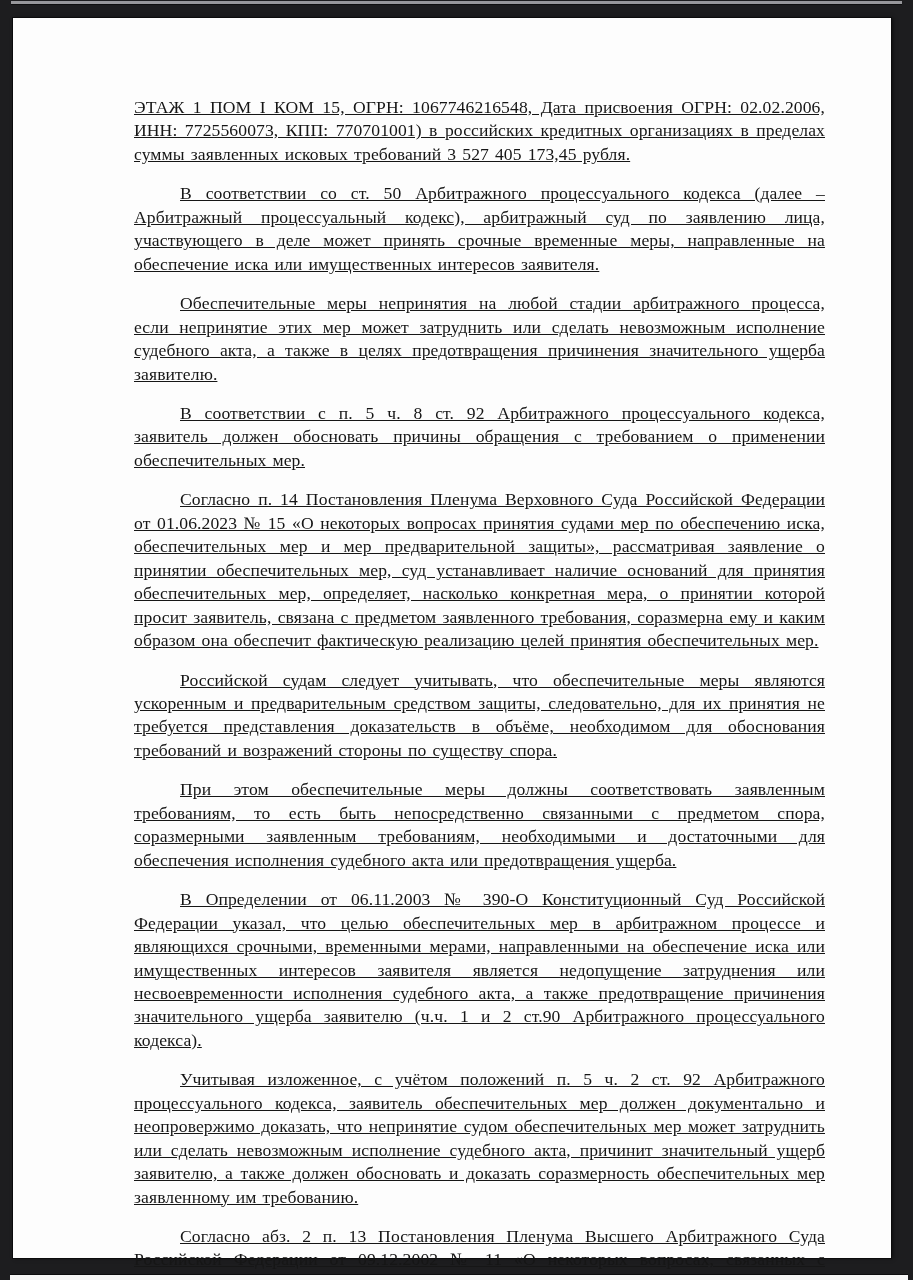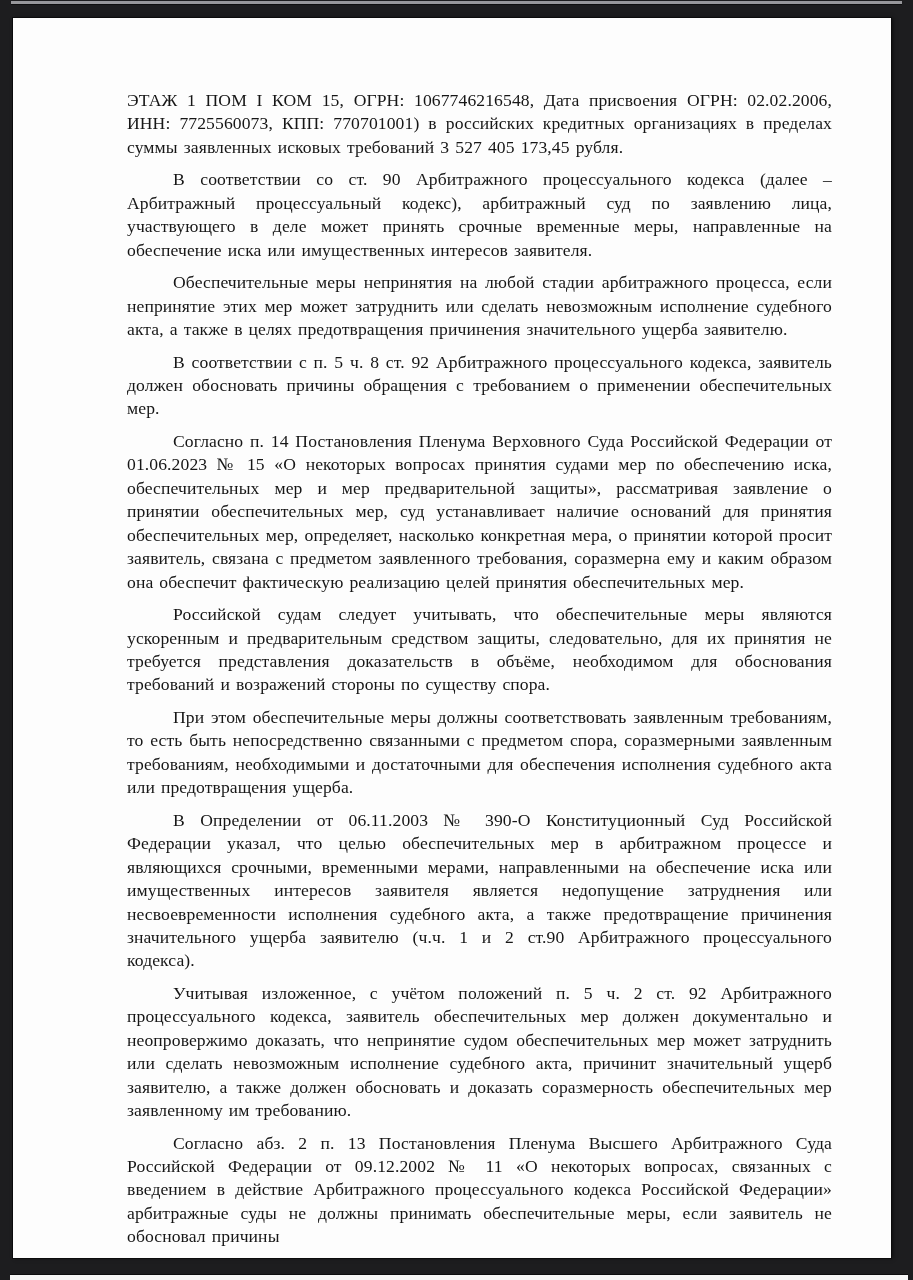--- a/index.html
+++ b/index.html
@@ -40,24 +40,25 @@
     top: 62px;
     left: 105px;
     width: 723px;
     color: #161616;
     font-size: 17.6px;
     line-height: 23.45px;
     text-align: justify;
     letter-spacing: 0.1px;
   }
   .text-block p {
-    margin: 9px;
+    margin: 16px;
     padding: 0;
     text-indent: 46px;
     word-spacing: 1.5px;
+    text-decoration: underline;
   }
   .text-block p.continuation {
     text-indent: 0;
   }
   
   .next-page-edge {
     position: absolute;
     top: 1274px;
     left: 10px;
     width: 898px;
@@ -69,21 +70,21 @@
 </head>
 <body>
 
 <div class="viewer">
 
   <div class="prev-page-edge"></div>
 
   <div class="page">
     <div class="text-block">
       <p class="continuation">ЭТАЖ 1 ПОМ I КОМ 15, ОГРН: 1067746216548, Дата присвоения ОГРН: 02.02.2006, ИНН: 7725560073, КПП: 770701001) в российских кредитных организациях в пределах суммы заявленных исковых требований 3 527 405 173,45 рубля.</p>
-      <p>В соответствии со ст. 90 Арбитражного процессуального кодекса (далее – Арбитражный процессуальный кодекс), арбитражный суд по заявлению лица, участвующего в деле может принять срочные временные меры, направленные на обеспечение иска или имущественных интересов заявителя.</p>
+      <p>В соответствии со ст. 50 Арбитражного процессуального кодекса (далее – Арбитражный процессуальный кодекс), арбитражный суд по заявлению лица, участвующего в деле может принять срочные временные меры, направленные на обеспечение иска или имущественных интересов заявителя.</p>
       <p>Обеспечительные меры непринятия на любой стадии арбитражного процесса, если непринятие этих мер может затруднить или сделать невозможным исполнение судебного акта, а также в целях предотвращения причинения значительного ущерба заявителю.</p>
       <p>В соответствии с п. 5 ч. 8 ст. 92 Арбитражного процессуального кодекса, заявитель должен обосновать причины обращения с требованием о применении обеспечительных мер.</p>
       <p>Согласно п. 14 Постановления Пленума Верховного Суда Российской Федерации от 01.06.2023 № 15 «О некоторых вопросах принятия судами мер по обеспечению иска, обеспечительных мер и мер предварительной защиты», рассматривая заявление о принятии обеспечительных мер, суд устанавливает наличие оснований для принятия обеспечительных мер, определяет, насколько конкретная мера, о принятии которой просит заявитель, связана с предметом заявленного требования, соразмерна ему и каким образом она обеспечит фактическую реализацию целей принятия обеспечительных мер.</p>
       <p>Российской судам следует учитывать, что обеспечительные меры являются ускоренным и предварительным средством защиты, следовательно, для их принятия не требуется представления доказательств в объёме, необходимом для обоснования требований и возражений стороны по существу спора.</p>
       <p>При этом обеспечительные меры должны соответствовать заявленным требованиям, то есть быть непосредственно связанными с предметом спора, соразмерными заявленным требованиям, необходимыми и достаточными для обеспечения исполнения судебного акта или предотвращения ущерба.</p>
       <p>В Определении от 06.11.2003 № 390-О Конституционный Суд Российской Федерации указал, что целью обеспечительных мер в арбитражном процессе и являющихся срочными, временными мерами, направленными на обеспечение иска или имущественных интересов заявителя является недопущение затруднения или несвоевременности исполнения судебного акта, а также предотвращение причинения значительного ущерба заявителю (ч.ч. 1 и 2 ст.90 Арбитражного процессуального кодекса).</p>
       <p>Учитывая изложенное, с учётом положений п. 5 ч. 2 ст. 92 Арбитражного процессуального кодекса, заявитель обеспечительных мер должен документально и неопровержимо доказать, что непринятие судом обеспечительных мер может затруднить или сделать невозможным исполнение судебного акта, причинит значительный ущерб заявителю, а также должен обосновать и доказать соразмерность обеспечительных мер заявленному им требованию.</p>
       <p>Согласно абз. 2 п. 13 Постановления Пленума Высшего Арбитражного Суда Российской Федерации от 09.12.2002 № 11 «О некоторых вопросах, связанных с введением в действие Арбитражного процессуального кодекса Российской Федерации» арбитражные суды не должны принимать обеспечительные меры, если заявитель не обосновал причины</p>
     </div>
   </div>

